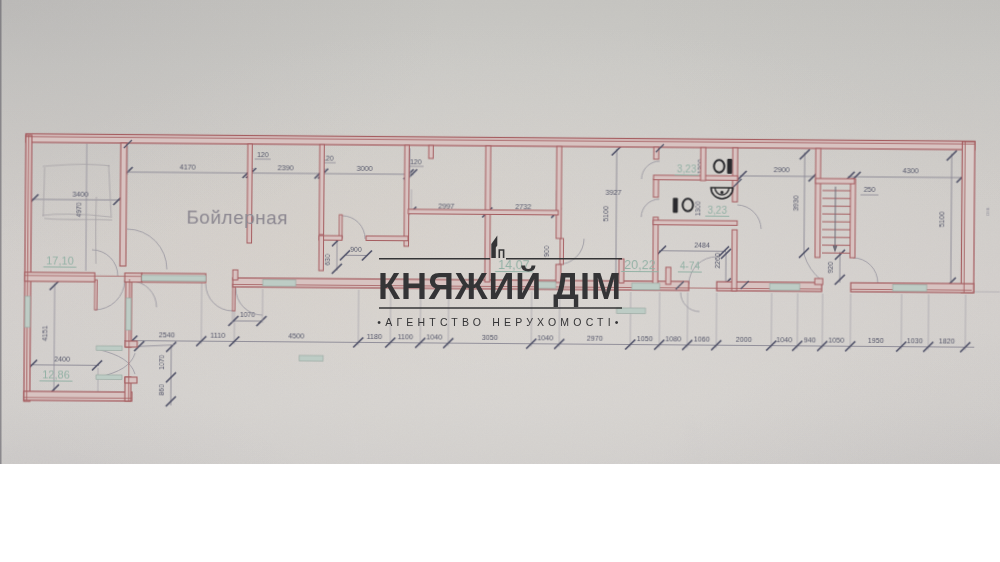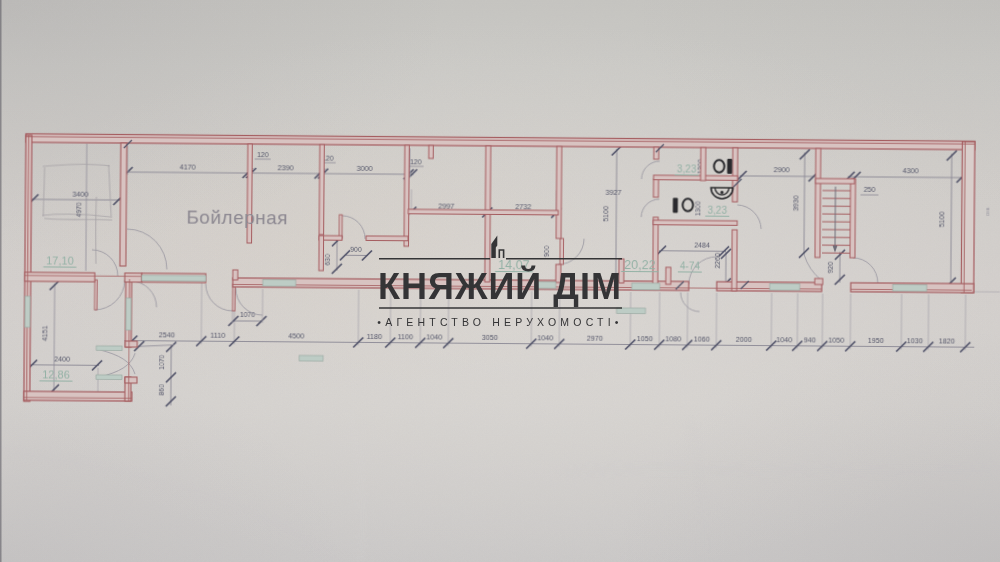--- a/index.html
+++ b/index.html
@@ -1,15 +1,15 @@
 <!DOCTYPE html>
 <html><head><meta charset="utf-8">
 <style>
   html,body { margin:0; padding:0; }
-  #page { width:1000px; height:562px; overflow:hidden; position:relative;
+  #page { width:1000px; height:464px; overflow:hidden; position:relative;
           font-family:"Liberation Sans", sans-serif;text-decoration:underline; }
 </style></head>
 <body>
 <div id="page">
 <svg width="1000" height="562" viewBox="0 0 1000 562">
 <defs>
   <linearGradient id="paper" x1="0" y1="0" x2="0" y2="1">
     <stop offset="0" stop-color="#c6c5c1"></stop>
     <stop offset="0.12" stop-color="#cbcac6"></stop>
     <stop offset="0.3" stop-color="#d0cdc9"></stop>

